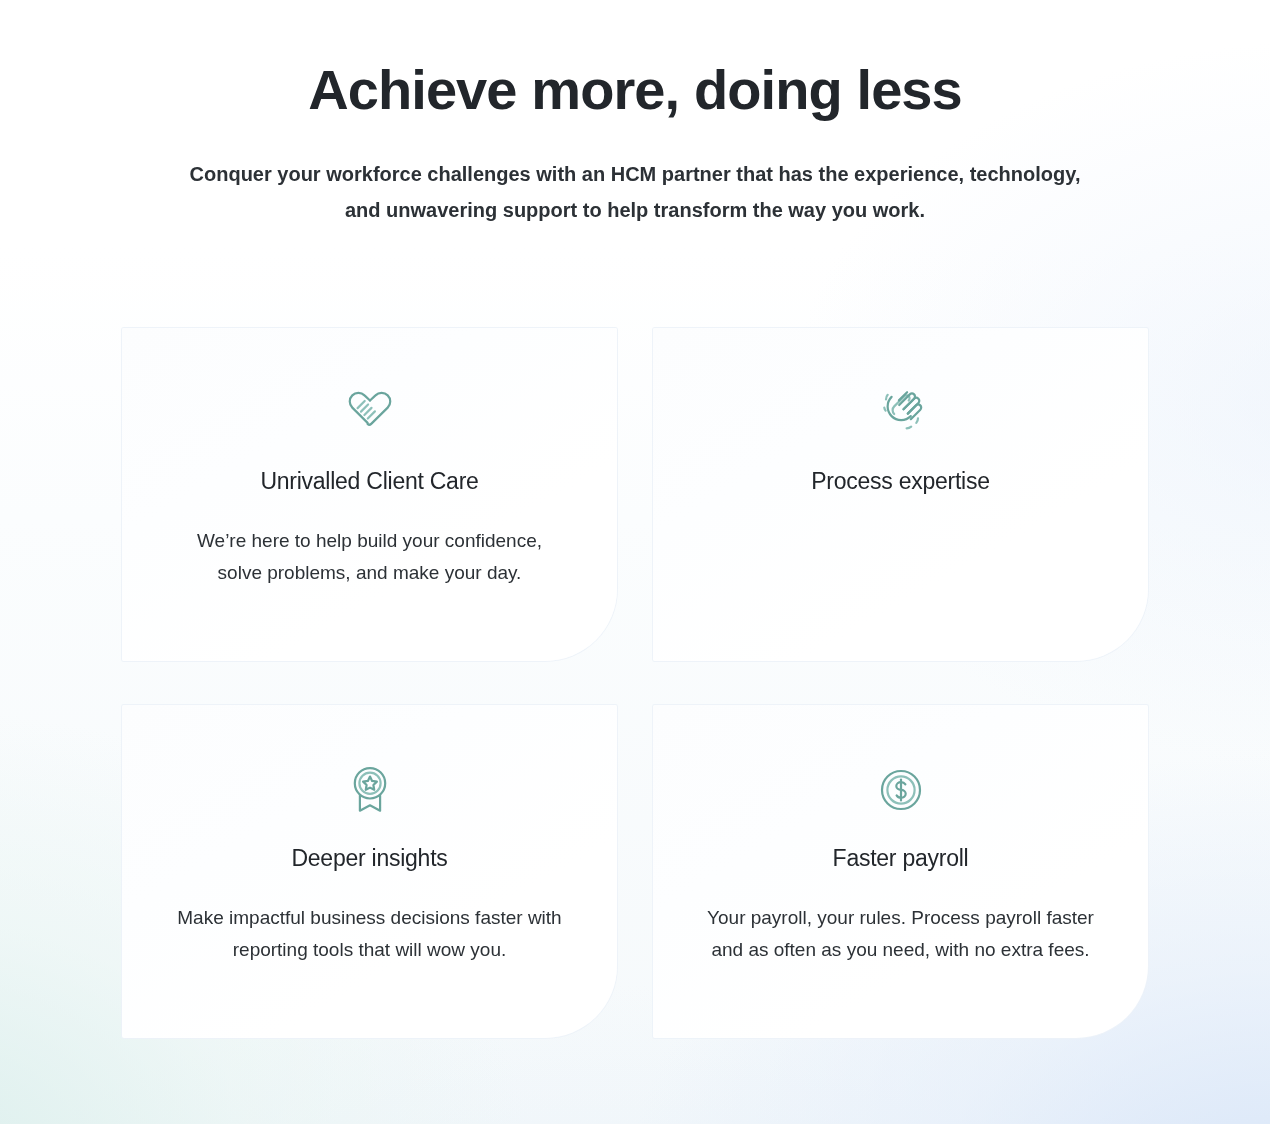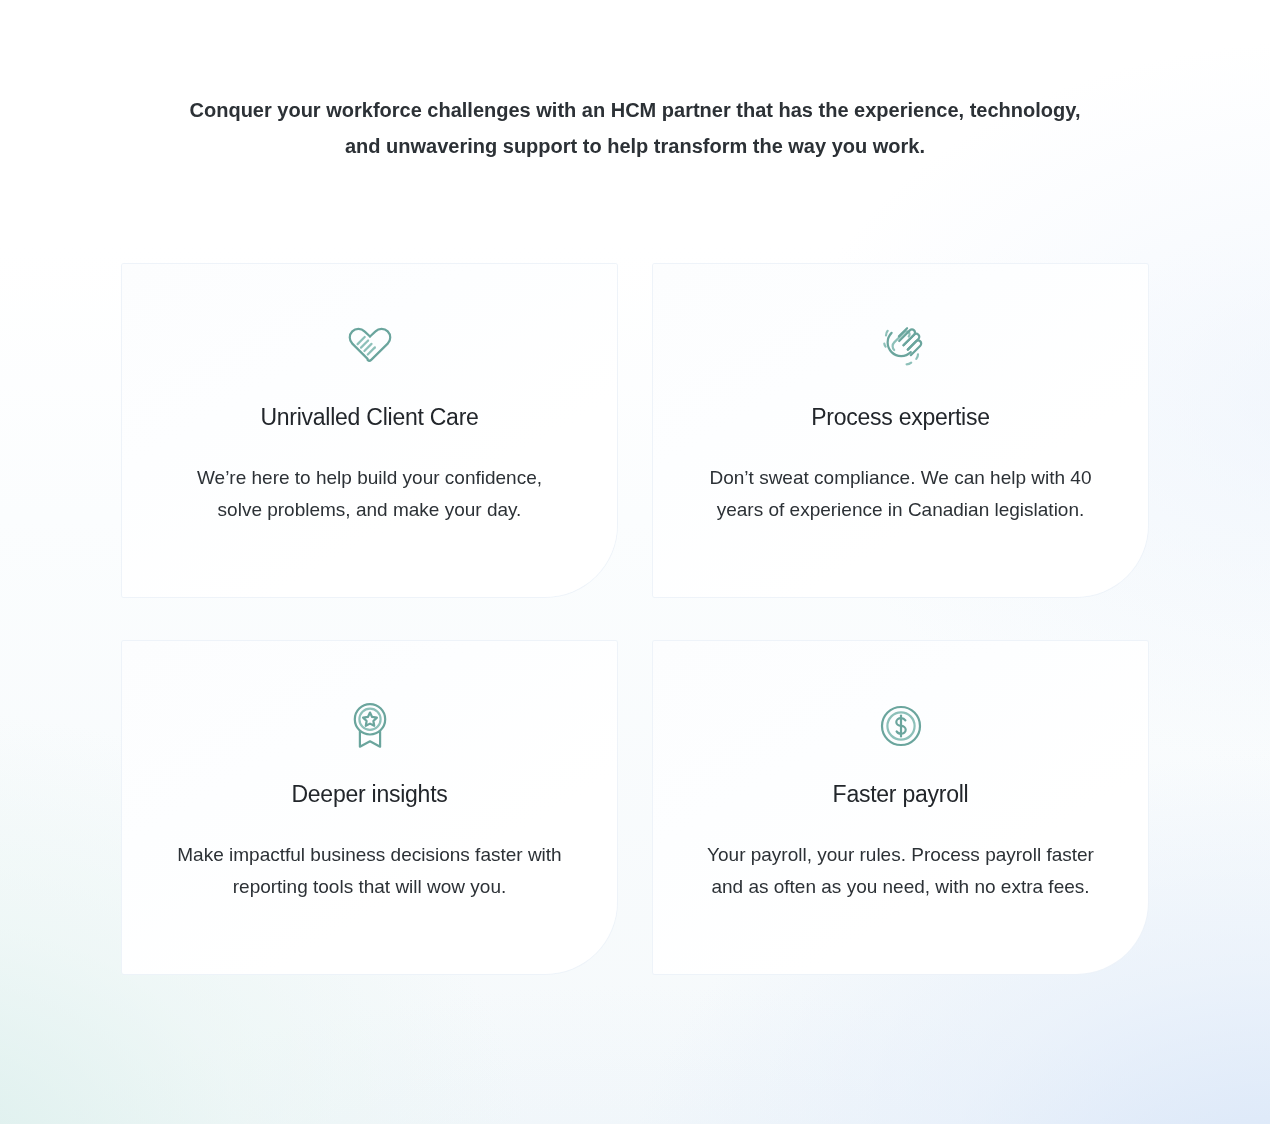--- a/index.html
+++ b/index.html
@@ -108,20 +108,21 @@
   }
 </style>
 </head>
 <body>
 
 <div class="bg-wash"></div>
 
 <div class="page">
 
   <div class="header">
+    <h1 class="headline">Achieve more, doing less</h1>
     <p class="subhead">Conquer your workforce challenges with an HCM partner that has the experience, technology, and unwavering support to help transform the way you work.</p>
   </div>
 
   <div class="grid">
 
     <div class="card">
       <div class="card-icon">
         <svg width="50" height="46" viewBox="0 0 50 46" fill="none" stroke="#6aa59d" stroke-width="2.2" stroke-linecap="round" stroke-linejoin="round">
           <path d="M25 10.5 L30.5 5.4a8.6 8.6 0 0 1 12.2 0 8.6 8.6 0 0 1 0 12.2L26.2 33.9a2.6 2.6 0 0 1-3.6 0"></path>
           <path d="M25 10.5 L19.5 5.4a8.6 8.6 0 0 0-12.2 0 8.6 8.6 0 0 0 0 12.2l15.3 15.3"></path>
@@ -144,21 +145,20 @@
           <path d="M23.2 17.0 L33.8 6.4 c1.2-1.2 3.1-1.2 4.3 0 1.2 1.2 1.2 3.1 0 4.3 L27.5 21.3"></path>
           <path d="M27.5 21.3 L38.1 10.7 c1.2-1.2 3.1-1.2 4.3 0 1.2 1.2 1.2 3.1 0 4.3 L31.8 25.6"></path>
           <path d="M31.8 25.6 L40.0 17.4 c1.2-1.2 3.1-1.2 4.3 0 1.2 1.2 1.2 3.1 0 4.3 L34.8 31.2"></path>
           <path d="M11.7 6.8 a7.0 7.0 0 0 0-1.7 4.6" stroke="#8dc0b9"></path>
           <path d="M8.3 19.6 a7.0 7.0 0 0 0 1.3 3.1" stroke="#8dc0b9"></path>
           <path d="M30.6 40.3 a7.0 7.0 0 0 0 4.6-1.7" stroke="#8dc0b9"></path>
           <path d="M40.3 34.9 a7.0 7.0 0 0 0 1.7-4.6" stroke="#8dc0b9"></path>
         </svg>
       </div>
       <h3 class="card-title">Process expertise</h3>
-      <p class="card-desc">Don’t sweat compliance. We can help with 40 years of experience in Canadian legislation.</p>
     </div>
 
     <div class="card">
       <div class="card-icon">
         <svg width="44" height="50" viewBox="0 0 44 50" fill="none" stroke="#6aa59d" stroke-width="2.2" stroke-linecap="round" stroke-linejoin="round">
           <circle cx="22" cy="18.3" r="15.2"></circle>
           <circle cx="22" cy="18.3" r="10.6" stroke="#8dc0b9"></circle>
           <path d="M22 11.6 l2.1 4.3 4.8 0.7 -3.5 3.4 0.8 4.8 -4.2-2.2 -4.2 2.2 0.8-4.8 -3.5-3.4 4.8-0.7 z" stroke="#6aa59d"></path>
           <path d="M11.9 30.6 v15.1 l10.1-5.4 10.1 5.4 V30.6"></path>
         </svg>

